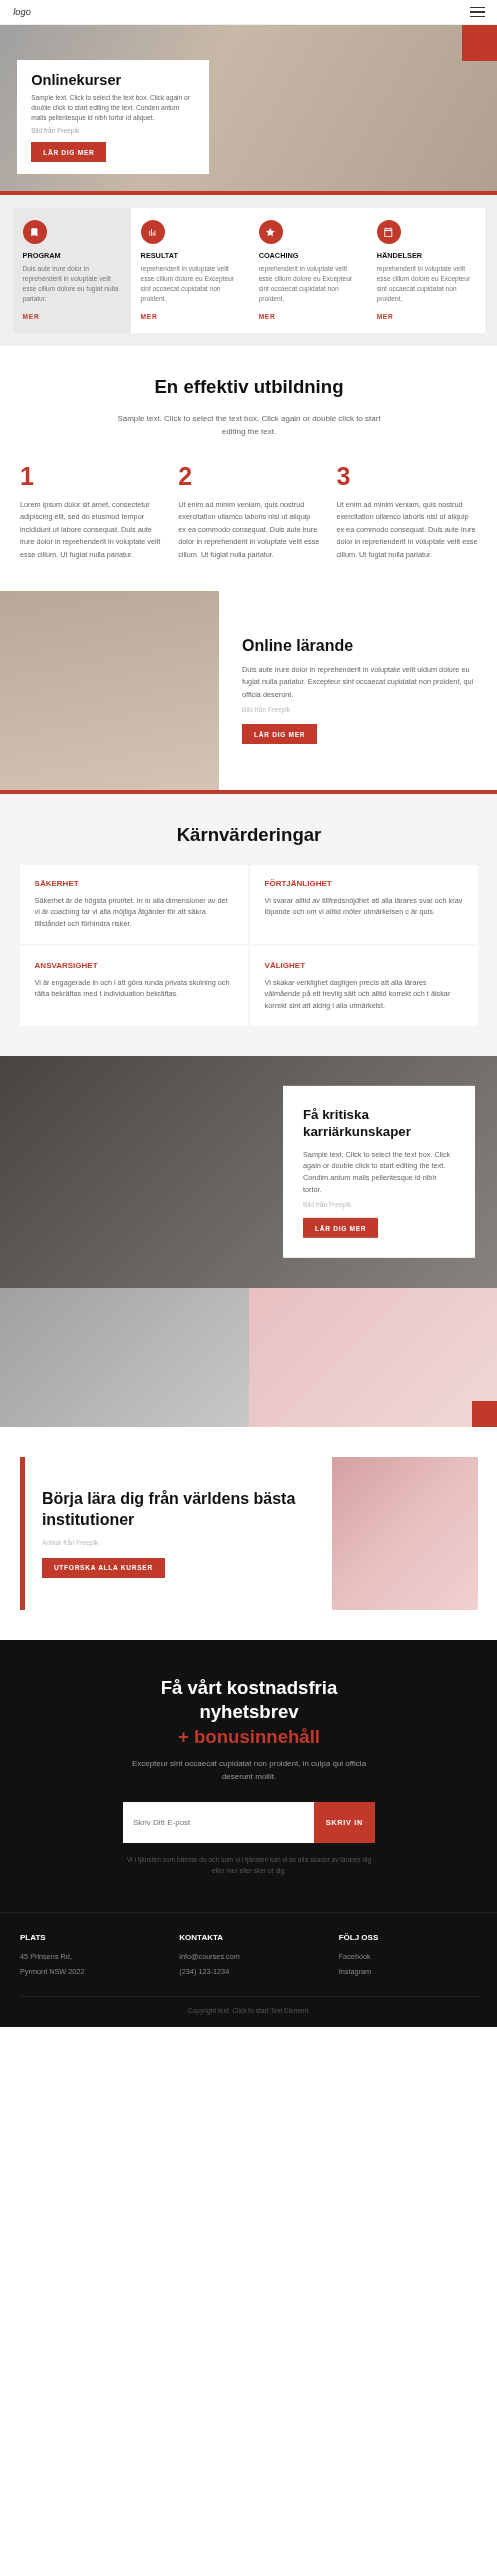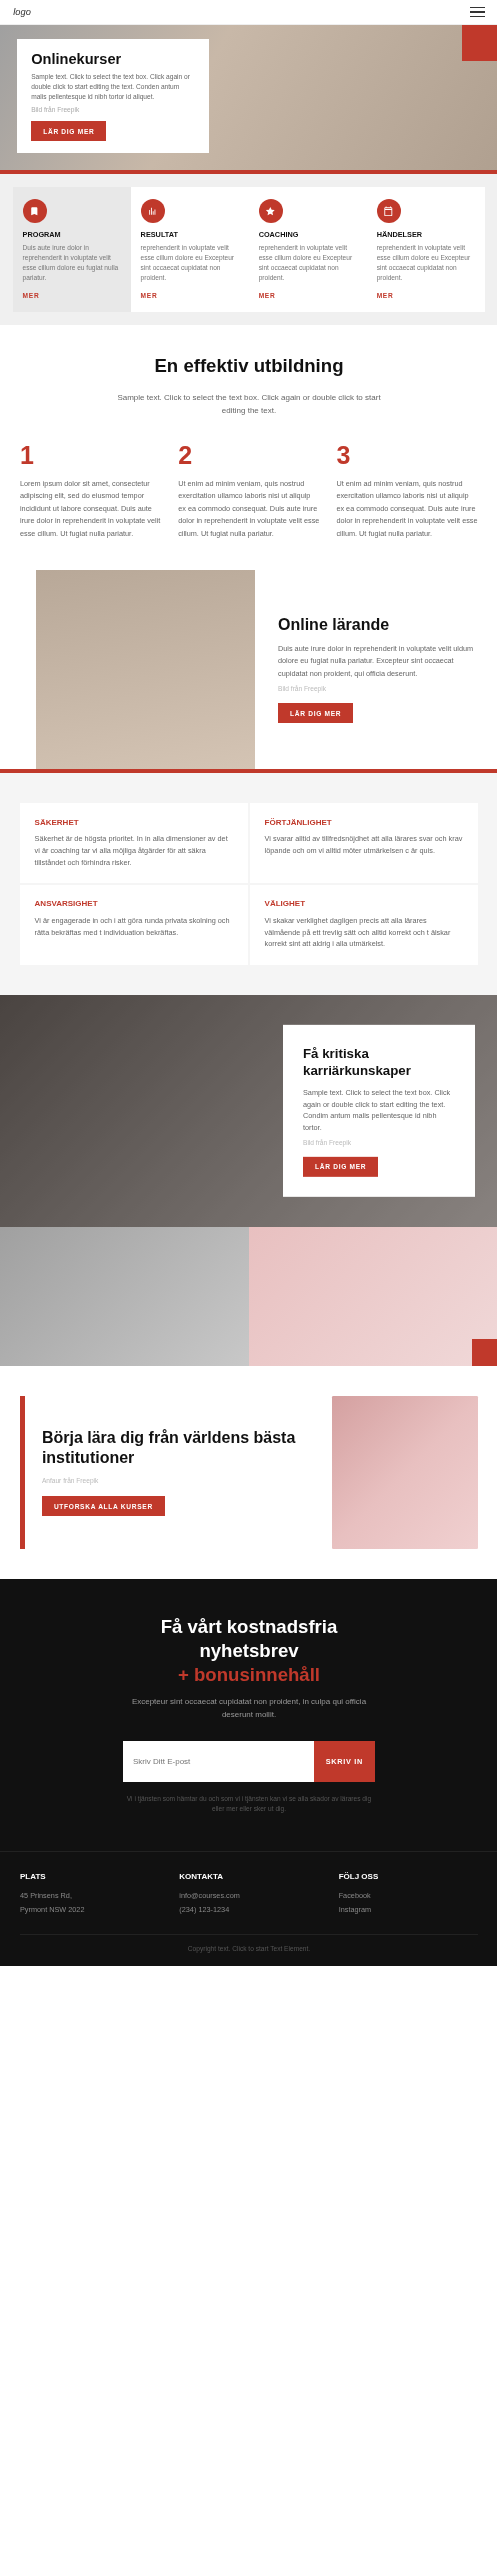--- a/index.html
+++ b/index.html
@@ -10,21 +10,21 @@
 
 <header style="display:flex; justify-content:space-between; padding:6.6px 13.3px; background:#fff; border-bottom:0.7px solid #eee;">
   <span style="font-size:9.3px; color:#333; font-style:italic;">logo</span>
   <div style="display:flex; flex-direction:column; justify-content:space-between; width:14.6px; height:10.6px; cursor:pointer;">
     <span style="display:block; height:1.3px; background:#333;"></span>
     <span style="display:block; height:1.3px; background:#333;"></span>
     <span style="display:block; height:1.3px; background:#333;"></span>
   </div>
 </header>
 
-<section style="position:relative; height:145px; overflow:hidden; background:#999;">
+<section style="position:relative; height:166px; overflow:hidden; background:#999;">
 
   <div style="position:absolute; top:0; left:0; width:100%; height:100%; background:linear-gradient(120deg, #a0a0a0 0%, #c8b8a8 40%, #b0a090 100%);"></div>
 
   <div style="position:absolute; top:0; right:0; width:36px; height:36px; background:#c0392b; z-index:2;"></div>
 
   <div style="position:absolute; bottom:16.6px; left:16.6px; background:#fff; padding:12px 14.6px; max-width:192px; z-index:3;">
     <h2 style="font-size:14.6px; font-weight:700; color:#111; margin-bottom:5.3px;">Onlinekurser</h2>
     <p style="font-size:6.6px; color:#666; line-height:1.5; margin-bottom:4px;">Sample text. Click to select the text box. Click again or double click to start editing the text. Conden antum malis pellentesque id nibh tortor id aliquet.</p>
     <p style="font-size:6.6px; color:#aaa; margin-bottom:8px;">Bild från Freepik</p>
     <button style="background:#c0392b; color:#fff; border:none; padding:6.6px 12px; font-size:6.6px; font-weight:700; letter-spacing:0.7px; cursor:pointer; text-transform:uppercase;">LÄR DIG MER</button>
@@ -95,36 +95,37 @@
       <div style="font-size:25px; font-weight:700; color:#c0392b; margin-bottom:8px;">2</div>
       <p style="font-size:7.3px; color:#666; line-height:1.7;">Ut enim ad minim veniam, quis nostrud exercitation ullamco laboris nisi ut aliquip ex ea commodo consequat. Duis aute irure dolor in reprehenderit in voluptate velit esse cillum. Ut fugiat nulla pariatur.</p>
     </div>
     <div>
       <div style="font-size:25px; font-weight:700; color:#c0392b; margin-bottom:8px;">3</div>
       <p style="font-size:7.3px; color:#666; line-height:1.7;">Ut enim ad minim veniam, quis nostrud exercitation ullamco laboris nisi ut aliquip ex ea commodo consequat. Duis aute irure dolor in reprehenderit in voluptate velit esse cillum. Ut fugiat nulla pariatur.</p>
     </div>
   </div>
 </section>
 
-<section style="display:flex; min-height:199px; background:#f5f5f5;margin-left:36px;">
+<section style="display:flex; min-height:199px; background:#f5f5f5;">
   <div style="width:219px; min-height:199px; background:linear-gradient(135deg, #c0b0a0 0%, #d8c8b8 50%, #b8a898 100%); flex-shrink:0; position:relative; overflow:hidden;">
 
     <div style="position:absolute; bottom:0; left:0; width:100%; height:100%; background:linear-gradient(170deg, #b8a898 0%, #d4c4b4 100%);"></div>
   </div>
   <div style="padding:30px 23px; display:flex; flex-direction:column; justify-content:center; background:#fff;">
     <h2 style="font-size:16px; font-weight:700; color:#111; margin-bottom:9.3px;">Online lärande</h2>
     <p style="font-size:7.3px; color:#666; line-height:1.7; margin-bottom:5.3px;">Duis aute irure dolor in reprehenderit in voluptate velit uldum dolore eu fugiat nulla pariatur. Excepteur sint occaecat cupidatat non proident, qui officia deserunt.</p>
     <p style="font-size:6.6px; color:#bbb; margin-bottom:10.6px;">Bild från Freepik</p>
     <button style="background:#c0392b; color:#fff; border:none; padding:6.6px 12px; font-size:6.6px; font-weight:700; letter-spacing:0.7px; cursor:pointer; text-transform:uppercase; align-self:flex-start;">LÄR DIG MER</button>
   </div>
 </section>
 
 <div style="height:4px; background:#c0392b;"></div>
 
 <section style="padding:30px 20px; background:#f5f5f5;">
+  <h2 style="text-align:center; font-size:18.6px; font-weight:700; color:#111; margin-bottom:18.6px;">Kärnvärderingar</h2>
   <div style="display:grid; grid-template-columns:1fr 1fr; gap:2px;">
 
     <div style="background:#fff; padding:14.6px;">
       <h3 style="font-size:8px; font-weight:700; text-transform:uppercase; color:#c0392b; margin-bottom:6.6px;">SÄKERHET</h3>
       <p style="font-size:7.3px; color:#666; line-height:1.6;">Säkerhet är de högsta prioritet. In in alla dimensioner av det vi är coaching tar vi alla möjliga åtgärder för att säkra tillståndet och förhindra risker.</p>
     </div>
 
     <div style="background:#fff; padding:14.6px;">
       <h3 style="font-size:8px; font-weight:700; text-transform:uppercase; color:#c0392b; margin-bottom:6.6px;">FÖRTJÄNLIGHET</h3>
       <p style="font-size:7.3px; color:#666; line-height:1.6;">Vi svarar alltid av tillfredsnöjdhet att alla lärares svar och krav löpande och om vi alltid möter utmärkelsen c är quis.</p>

